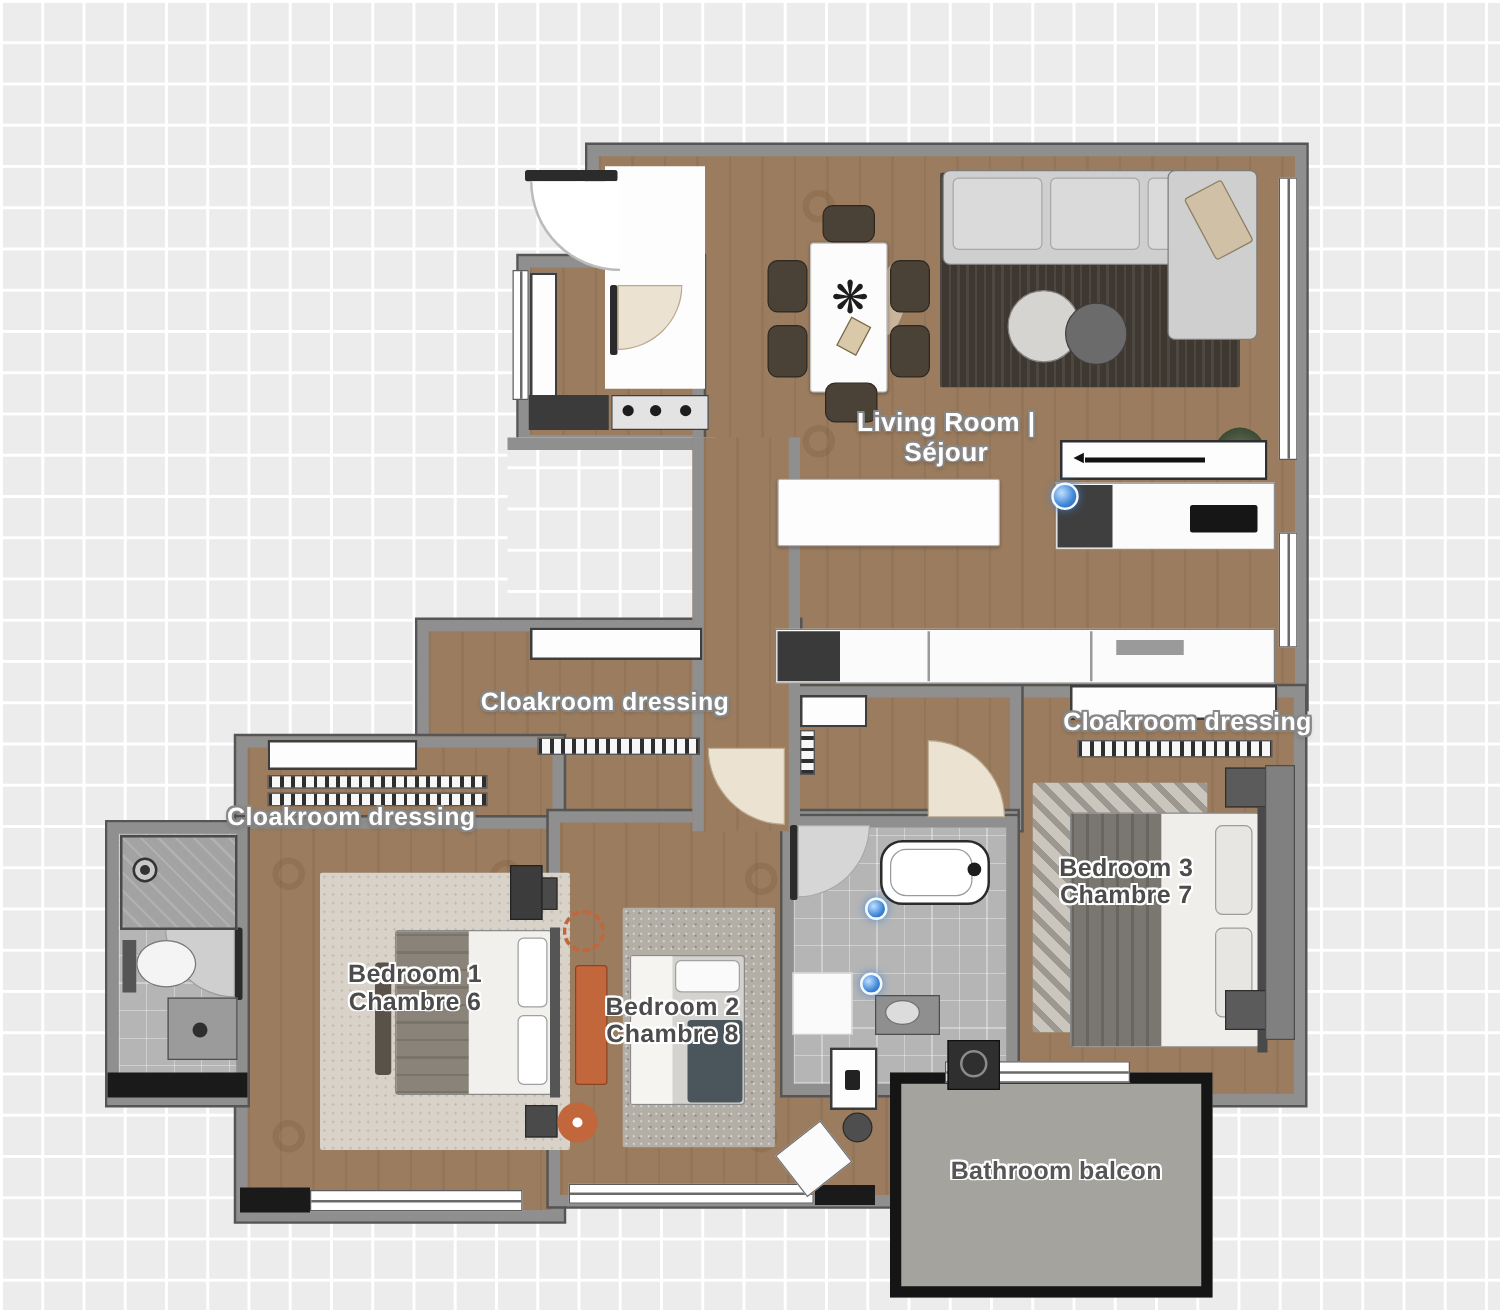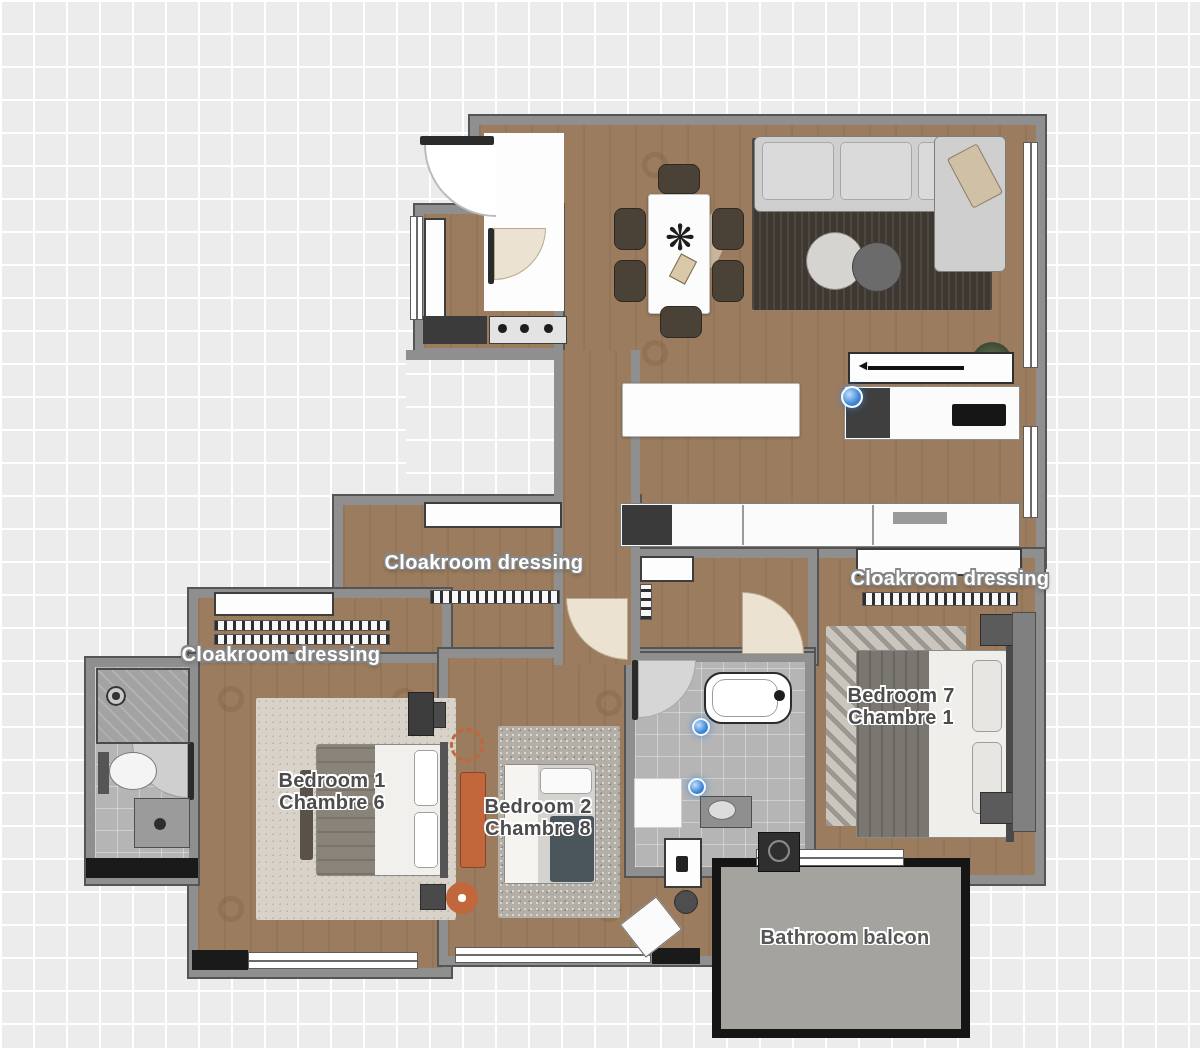--- a/index.html
+++ b/index.html
@@ -188,38 +188,42 @@
   <div class="abs" style="left:857px;top:651px;width:72px;height:186px;background:#7a7670;background-image:repeating-linear-gradient(90deg,rgba(0,0,0,.14) 0 2px,transparent 2px 12px);"></div>
   <div class="abs" style="left:972px;top:660px;width:30px;height:72px;background:#e8e6e2;border:1px solid #9d9d9d;border-radius:6px;"></div>
   <div class="abs" style="left:972px;top:742px;width:30px;height:72px;background:#e8e6e2;border:1px solid #9d9d9d;border-radius:6px;"></div>
   <div class="abs" style="left:1006px;top:646px;width:8px;height:196px;background:#4a4a4a;"></div>
   <div class="abs" style="left:980px;top:614px;width:38px;height:32px;background:#5b5b5b;border:1px solid #2f2f2f;"></div>
   <div class="abs" style="left:980px;top:792px;width:38px;height:32px;background:#5b5b5b;border:1px solid #2f2f2f;"></div>
   <div class="abs" style="left:1012px;top:612px;width:24px;height:220px;background:#808080;border:1px solid #4c4c4c;"></div>
 
   <div class="abs cam" style="left:841px;top:386px;width:22px;height:22px;"></div>
 
+  <div class="lbl lbl-light" style="left:757px;top:350px;font-size:21px;">
+    <span>Living Room |</span>
+    <span>Séjour</span>
+  </div>
   <div class="lbl lbl-light" style="left:484px;top:562px;">
     <span>Cloakroom dressing</span>
   </div>
   <div class="lbl lbl-light" style="left:950px;top:578px;">
     <span>Cloakroom dressing</span>
   </div>
   <div class="lbl lbl-light" style="left:281px;top:654px;">
     <span>Cloakroom dressing</span>
   </div>
   <div class="lbl lbl-dark" style="left:332px;top:791px;">
     <span>Bedroom 1</span>
     <span>Chambre 6</span>
   </div>
   <div class="lbl lbl-dark" style="left:538px;top:817px;text-align:center;">
     <span>Bedroom 2</span>
     <span>Chambre 8</span>
   </div>
   <div class="lbl lbl-dark" style="left:901px;top:706px;">
-    <span>Bedroom 7</span>
-    <span>Chambre 1</span>
+    <span>Bedroom 3</span>
+    <span>Chambre 7</span>
   </div>
   <div class="lbl lbl-dark" style="left:845px;top:937px;color:#565656;">
     <span>Bathroom balcon</span>
   </div>
 
 </div>
 
 </body></html>

